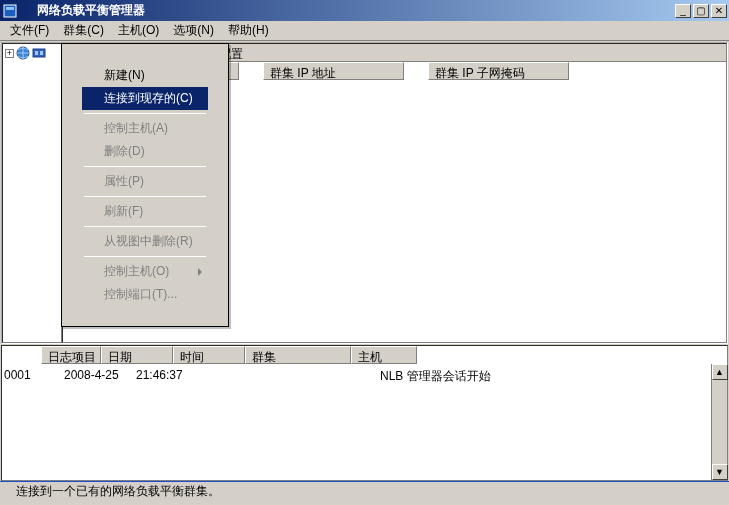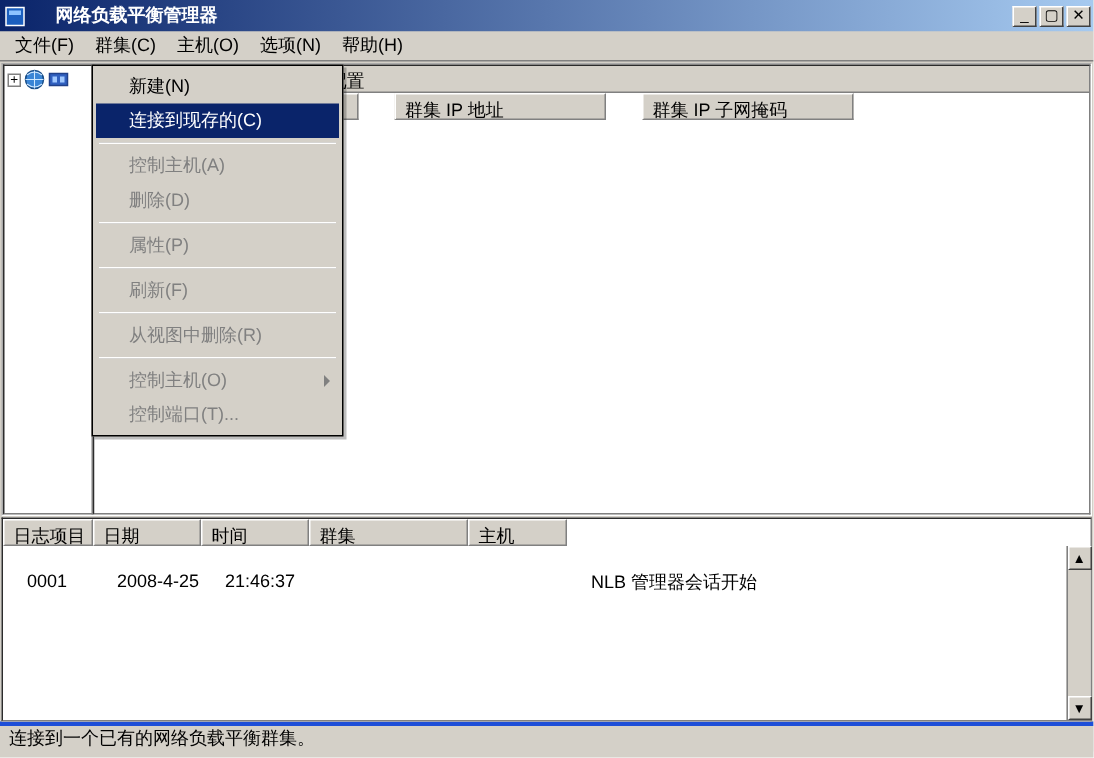--- a/index.html
+++ b/index.html
@@ -59,58 +59,58 @@
     border-top:1px solid #fff; border-left:1px solid #fff;
     padding:2px 6px; white-space:nowrap; overflow:hidden;
   }
   .grid-body { flex:1; background:#fff; }
 
   
   .dropdown {
     position:absolute; left:59px; top:0px; width:168px;
     background:#d4d0c8; border:1px solid #000; 
     box-shadow: 2px 2px 0 rgba(0,0,0,0.25);
-    padding:2px; z-index:50;
+    padding:20px; z-index:50;
   }
   .dd-item {
     padding:3px 22px 3px 22px; white-space:nowrap; position:relative;
     color:#000;
   }
   .dd-item.disabled { color:#808080; }
   .dd-item.selected { background:#0a246a; color:#fff; }
   .dd-sep { height:1px; background:#808080; margin:3px 2px; border-bottom:1px solid #fff; }
   .dd-arrow {
     position:absolute; right:6px; top:50%; transform:translateY(-50%);
     width:0; height:0; border-top:4px solid transparent; border-bottom:4px solid transparent;
     border-left:4px solid #808080;
   }
 
   
   .logpane {
     height:136px; background:#fff; border:1px inset #808080; margin:0 1px;
     display:flex; flex-direction:column; position:relative;
   }
-  .log-headers { display:flex; height:18px; }
+  .log-headers { display:flex; height:18px;padding-left:39px; }
   .log-body { flex:1; overflow:hidden; }
   .log-row { display:flex; padding-top:4px; }
-  .log-cell { padding:0 16px; white-space:nowrap; overflow:hidden;margin-top:12px; }
+  .log-cell { padding:0 2px; white-space:nowrap; overflow:hidden; }
   .vscroll {
     position:absolute; right:0; top:18px; bottom:0; width:16px;
     background:#d4d0c8; border-left:1px solid #808080;
     display:flex; flex-direction:column; align-items:center;
   }
   .sbtn { width:16px; height:16px; background:#d4d0c8;
     border:1px solid #fff; border-right-color:#404040; border-bottom-color:#404040;
     font-size:9px; display:flex; align-items:center; justify-content:center; }
   .strack { flex:1; background:#e8e8e8; }
 
   
   .statusbar {
-    height:20px; background:#d4d0c8; border-top:3px solid #1d4ed8;
-    padding:3px 6px; display:flex; align-items:center;
+    height:20px; background:#d4d0c8; border-top:1px solid #1d4ed8;
+    padding:3px 16px; display:flex; align-items:center;
   }
 
   svg { display:block; }
 </style>
 </head>
 <body>
 
 <div class="titlebar">
   <span class="app-icon">
     <svg width="14" height="14">

